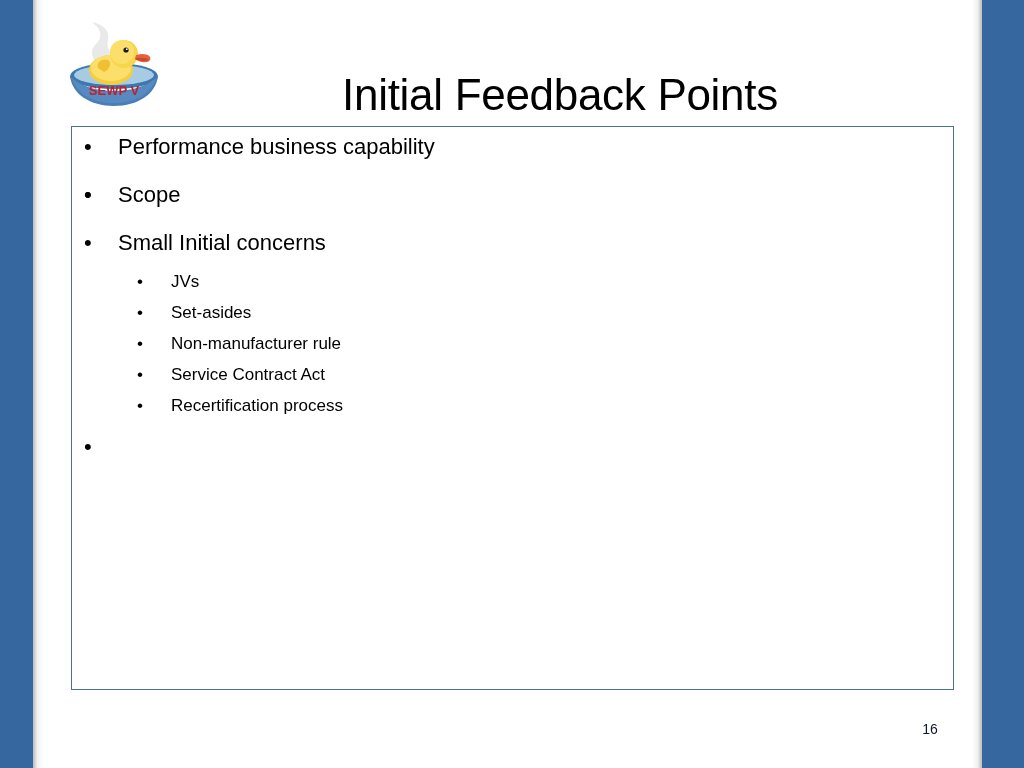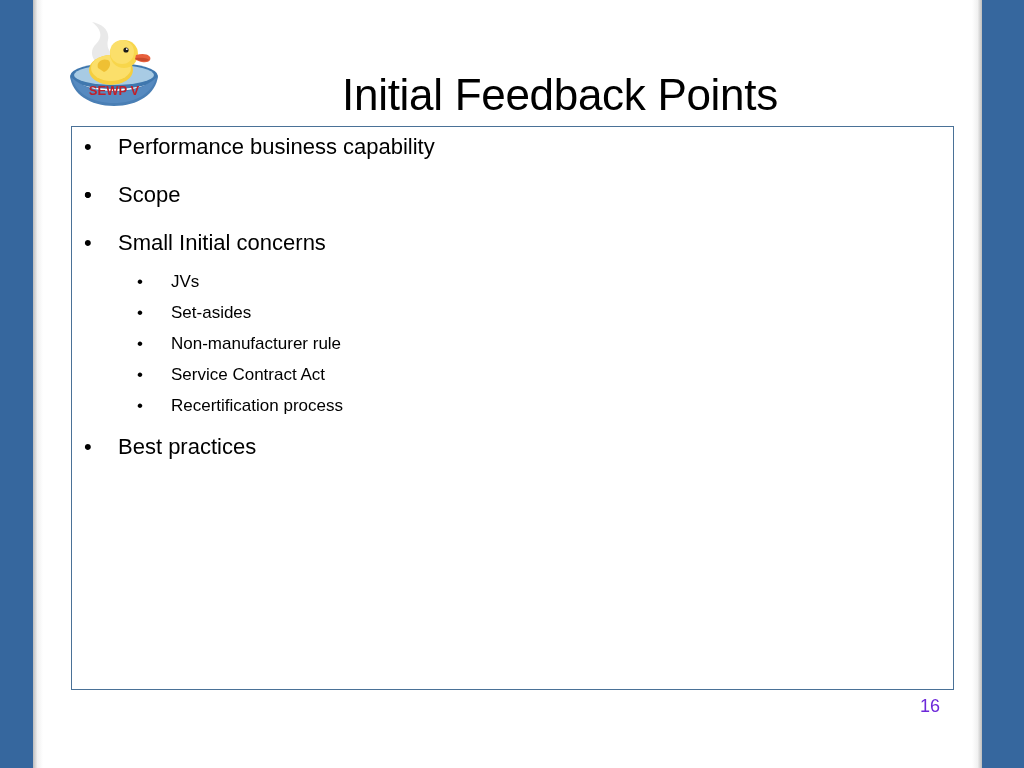--- a/index.html
+++ b/index.html
@@ -133,25 +133,25 @@
     top: 0;
     font-size: 17px;
     line-height: 22px;
     color: #000000;
   }
 
   
   .page-number {
     position: absolute;
     left: 900px;
-    top: 696px;
+    top: 721px;
     width: 60px;
     text-align: center;
-    font-size: 18px;
-    color: #6d28d9;
+    font-size: 14px;
+    color: #0f172a;
   }
 </style>
 </head>
 <body>
 
 <div class="slide">
 
   <div class="sidebar-left"></div>
   <div class="sidebar-shadow-left"></div>
   <div class="sidebar-right"></div>
@@ -232,21 +232,20 @@
           <span>Service Contract Act</span>
         </div>
         <div class="bullet-l2">
           <span class="marker">•</span>
           <span>Recertification process</span>
         </div>
       </div>
 
       <div class="bullet-l1">
         <span class="marker">•</span>
-        <span>Best practices</span>
       </div>
 
     </div>
   </div>
 
   <div class="page-number">16</div>
 
 </div>
 
 </body></html>

